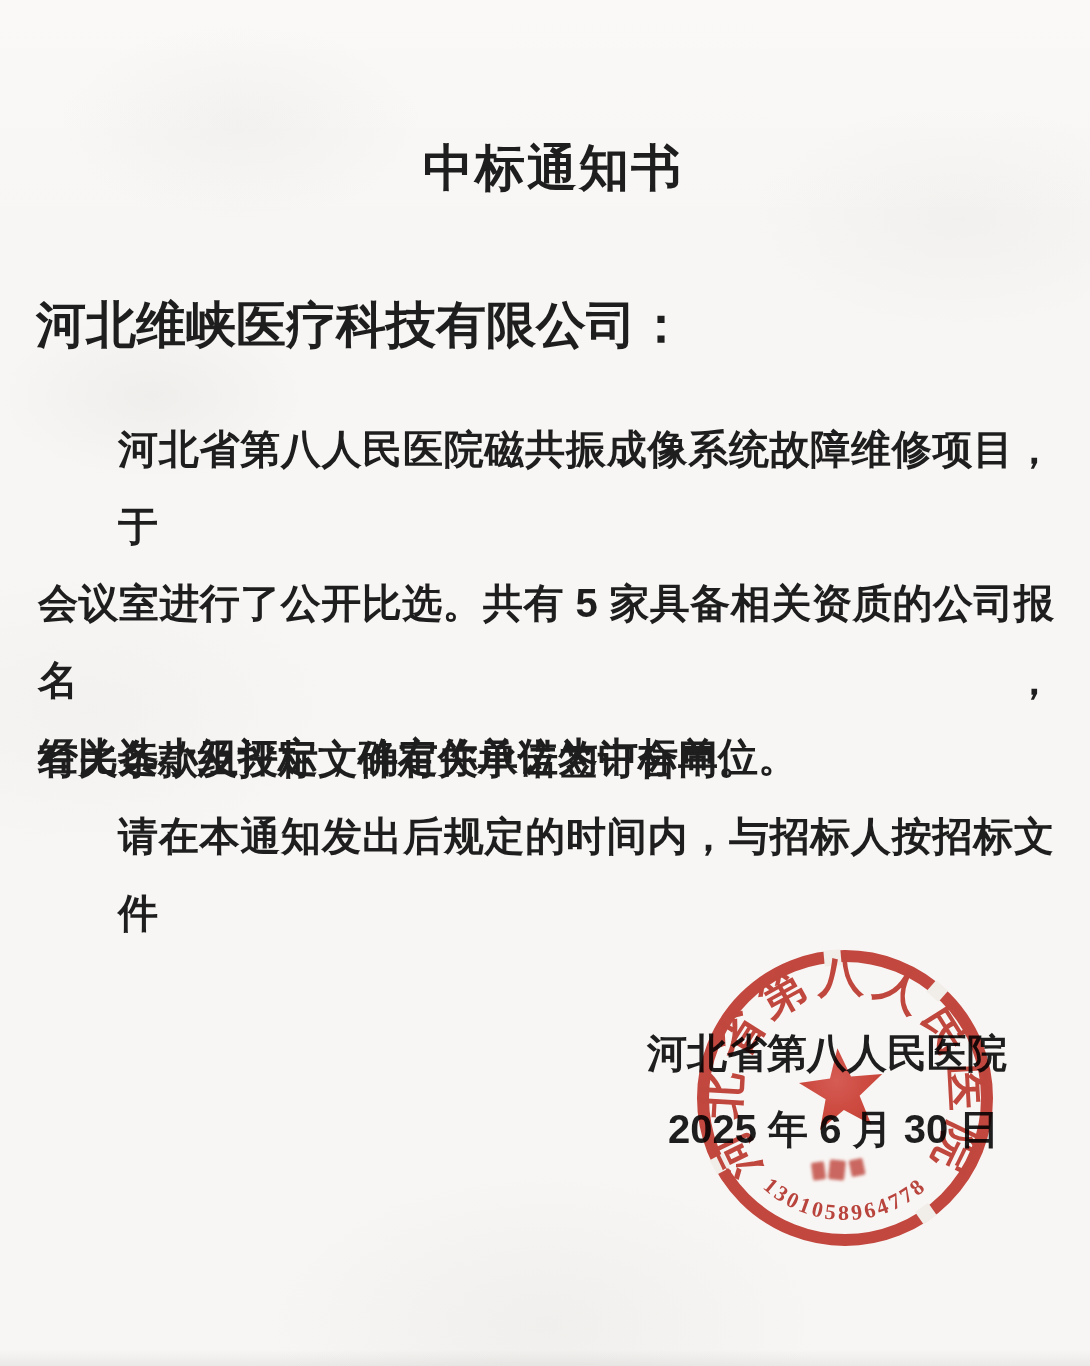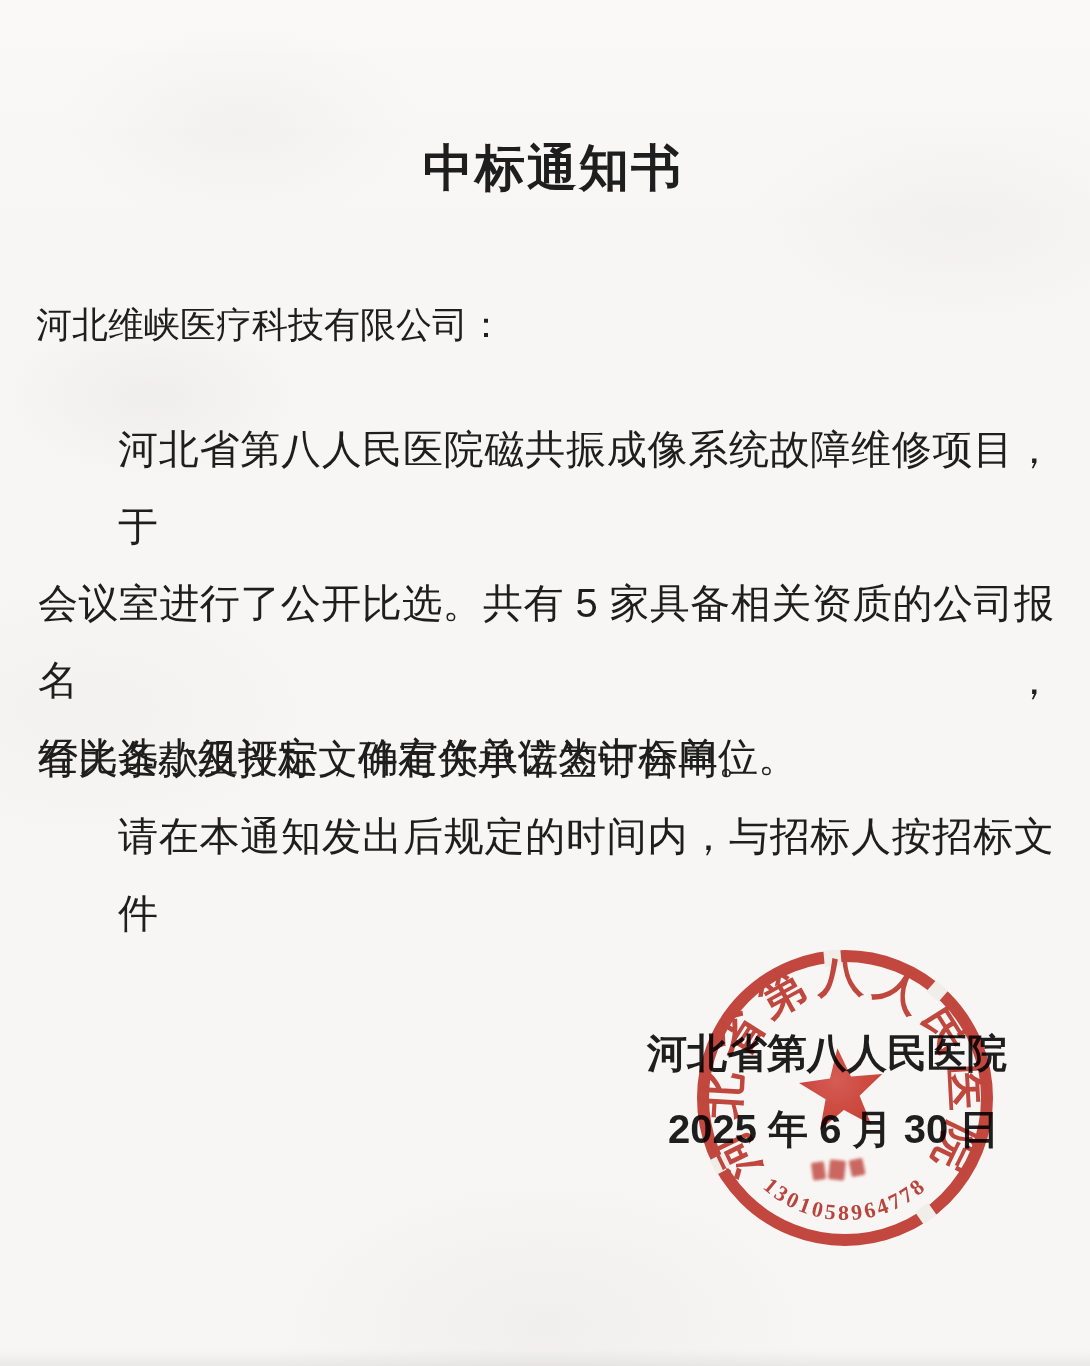--- a/index.html
+++ b/index.html
@@ -21,25 +21,25 @@
       linear-gradient(to bottom, rgba(255,255,255,0.35), rgba(255,255,255,0) 18%),
       linear-gradient(to top,    rgba(120,118,114,0.10), rgba(120,118,114,0) 1.2%);
   }
   .doc-title{
     position:absolute;top:130px;left:0;width:100%;
     text-align:center;font-size:50px;font-weight:700;letter-spacing:2px;
     line-height:60px;margin:8px;
   }
   .addressee{
     position:absolute;left:36px;top:303px;
-    font-size:36px;line-height:44px;font-weight:400;
+    font-size:50px;line-height:44px;font-weight:700;
   }
   .para{
     position:absolute;left:38px;width:1016px;
-    font-size:40px;line-height:77px;font-weight:400;
+    font-size:40px;line-height:77px;font-weight:700;
     font-family:"Liberation Sans","DejaVu Sans","Liberation Serif",serif;
   }
   .para.p1{top:411px;}
   .para.p2{top:721px;}
   .line{white-space:nowrap;}
   .line.justify{white-space:normal;text-align:justify;text-align-last:justify;}
   .line.indent{padding-left:80px;}
   .signature{
     font-family:"Liberation Sans","DejaVu Sans","Liberation Serif",serif;
     font-weight:600;font-size:40px;line-height:44px;position:absolute;

